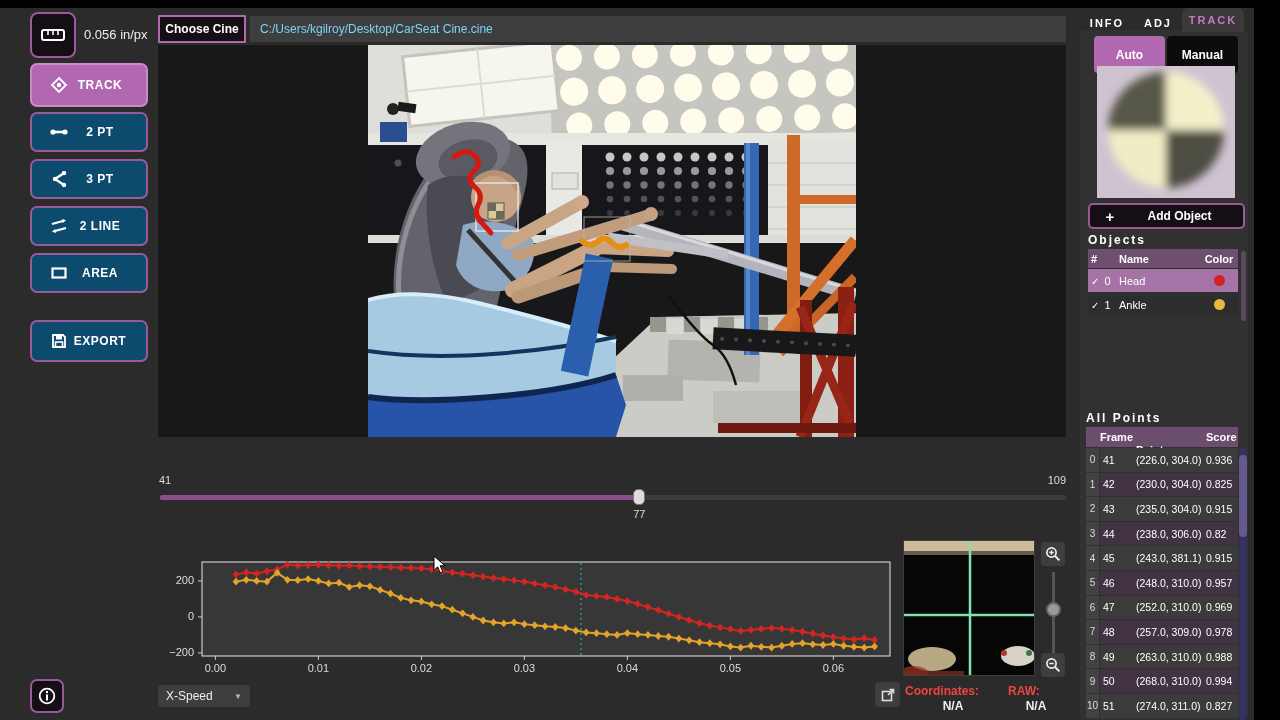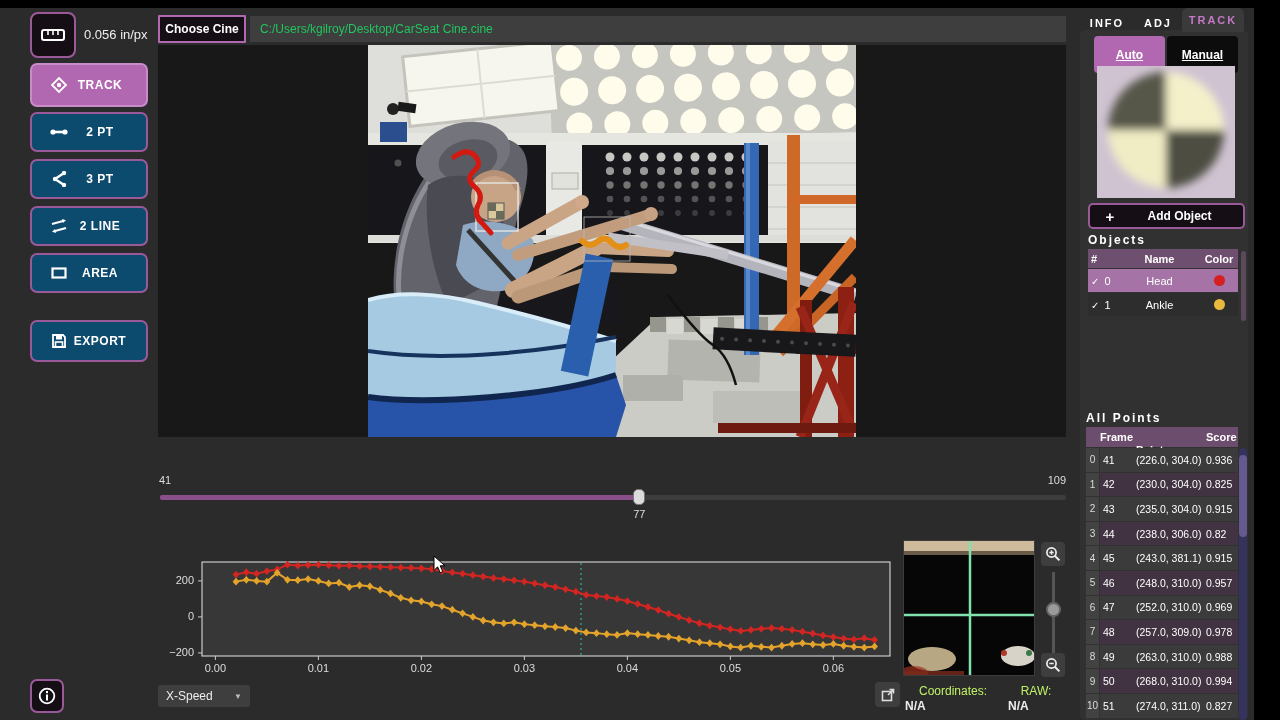--- a/index.html
+++ b/index.html
@@ -18,21 +18,21 @@
     border-radius:8px; background:#150e15; display:flex; align-items:center; justify-content:center; cursor:pointer;}
   #scale-label { position:absolute; left:84px; top:19px; color:#eee; font-size:13px; }
   #info-btn { position:absolute; left:30px; top:671px; width:34px; height:34px; border:2px solid #9a5a9a;
     border-radius:7px; background:#150e15; display:flex; align-items:center; justify-content:center; cursor:pointer;}
 
   
   #choose-cine { position:absolute; left:158px; top:7px; width:88px; height:28px; border:2px solid #b069b0;
     border-radius:1px; background:#150e15; color:#fff; font-size:12px; font-weight:bold;
     display:flex; align-items:center; justify-content:center; cursor:pointer; }
   #cine-path { position:absolute; left:250px; top:8px; width:816px; height:26px; background:#3e3e3e;
-    color:#22c55e; font-size:12px; line-height:26px; padding-left:10px; white-space:nowrap; overflow:hidden; }
+    color:#7dd3fc; font-size:12px; line-height:26px; padding-left:10px; white-space:nowrap; overflow:hidden; }
 
   
   #viewer { position:absolute; left:158px; top:37px; width:908px; height:392px; background:#181818; }
   #video-svg { position:absolute; left:210px; top:0; }
 
   
   .tl-label { position:absolute; color:#ddd; font-size:11px; }
   #tl-track { position:absolute; left:160px; top:487px; width:906px; height:5px; background:#3d3d3d; border-radius:2px; }
   #tl-fill { position:absolute; left:0; top:0; height:5px; background:#8a4f8a; border-radius:2px; }
   #tl-thumb { position:absolute; top:-6px; width:12px; height:16px; background:#dcdcdc; border:1px solid #777;
@@ -41,58 +41,58 @@
   
   #chart-panel { position:absolute; left:158px; top:530px; width:740px; height:142px; }
   #chart-title { position:absolute; left:0; top:5px; width:740px; text-align:center; color:#eee; font-size:13px; }
   #mouse-cursor { position:absolute; left:275px; top:17px; pointer-events:none; }
 
   #chart-dd { position:absolute; left:158px; top:677px; width:92px; height:22px; background:#3e3e3e;
     border-radius:3px; color:#eee; font-size:12px; display:flex; align-items:center; padding:0 8px; cursor:pointer;}
   #chart-dd .caret { margin-left:auto; font-size:8px; color:#bbb; }
   #pop-chart-btn { position:absolute; left:875px; top:674px; width:25px; height:25px; background:#3e3e3e;
     border-radius:4px; display:flex; align-items:center; justify-content:center; cursor:pointer; }
-  .coord-lbl { position:absolute; color:#bef264; font-size:12px; font-weight:400; text-align:center; }
-  .coord-val { position:absolute; color:#eee; font-size:12px; font-weight:600; }
+  .coord-lbl { position:absolute; color:#ef4444; font-size:12px; font-weight:700; text-align:left; }
+  .coord-val { position:absolute; color:#eee; font-size:12px; font-weight:600; text-align:center; }
 
   
   #minimap { position:absolute; left:903px; top:532px; width:132px; height:136px; background:#060606;
     border:1px solid #3c3c3c; overflow:hidden; }
   .mm-zoom { position:absolute; left:1041px; width:24px; height:24px; background:#3e3e3e; border-radius:4px;
     display:flex; align-items:center; justify-content:center; cursor:pointer; }
   #mm-slider-track { position:absolute; left:1052px; top:564px; width:3px; height:84px; background:#555; }
   #mm-slider-thumb { position:absolute; left:1046px; top:594px; width:15px; height:15px; border-radius:50%;
     background:#9a9a9a; border:2px solid #666; cursor:pointer; }
 
   
   #right-bg { position:absolute; left:1080px; top:22px; width:168px; height:690px; background:#313131; border-radius:5px; }
   .rtab { position:absolute; top:4px; height:22px; color:#fff; font-size:11px; font-weight:bold;
     letter-spacing:2px; display:flex; align-items:center; justify-content:center; cursor:pointer; }
   .rtab.active { background:#3a3a3a; border-radius:6px 6px 0 0; color:#c678c6; }
   .mode-btn { position:absolute; top:28px; width:71px; height:37px; border-radius:4px; color:#fff;
-    font-size:12px; font-weight:bold; display:flex; align-items:center; justify-content:center; cursor:pointer;text-decoration:underline; }
+    font-size:12px; font-weight:bold; display:flex; align-items:center; justify-content:center; cursor:pointer; }
   #mode-auto { left:1094px; background:#b168b1; }
   #mode-manual { left:1167px; background:#0c0c0c; }
   #target-preview { position:absolute; left:1097px; top:58px; width:138px; height:132px; background:#cfc3d2; overflow:hidden; }
   #add-object { position:absolute; left:1088px; top:195px; width:157px; height:26px; background:#150e15;
     border:2px solid #9a5a9a; border-radius:5px; color:#fff; font-size:12px; font-weight:bold;
     display:flex; align-items:center; cursor:pointer; }
   #add-object .plus { width:40px; text-align:center; font-size:15px; }
   #add-object .lbl { flex:1; text-align:center; padding-right:14px; }
 
   .sec-title { position:absolute; color:#fff; font-size:12px; font-weight:bold; letter-spacing:2px; }
 
   
   #obj-table { position:absolute; left:1088px; top:241px; width:150px; }
   .obj-head { display:flex; height:19px; background:#6f4f6f; color:#fff; font-size:11px; font-weight:bold;
     align-items:center; }
   .obj-row { display:flex; height:23px; align-items:center; color:#fff; font-size:11px; cursor:pointer; margin-top:1px; }
   .obj-row.sel { background:#a673a6; }
   .obj-row.nosel { background:#2d2d2d; }
-  .oc-num { width:27px; padding-left:3px; } .oc-name { width:85px; padding-left:4px;text-align:center; } .oc-color { width:38px; display:flex; justify-content:center; }
+  .oc-num { width:27px; padding-left:3px; } .oc-name { width:85px; padding-left:4px; } .oc-color { width:38px; display:flex; justify-content:center; }
   .obj-check { margin-right:2px; font-size:10px; }
   .swatch { width:11px; height:11px; border-radius:50%; }
   #obj-scroll { position:absolute; left:1241px; top:243px; width:5px; height:70px; background:#5c4a5c; border-radius:3px; }
 
   
   #pts-table { position:absolute; left:1086px; top:419px; width:152px; }
   .pts-head { display:flex; height:20px; background:#6d4d6d; color:#fff; font-size:11px; font-weight:bold; align-items:center; }
   .ph-idx { width:14px; } .ph-frame { width:36px; } .ph-point { width:70px;margin-top:25px; } .ph-score { width:32px; }
   .pts-row { display:flex; height:23.6px; margin-top:1px; color:#fff; font-size:10.5px; align-items:stretch; cursor:pointer;}
   .pc-idx { width:13px; margin-right:1px; background:#424242; color:#ddd; font-size:10px; display:flex;

